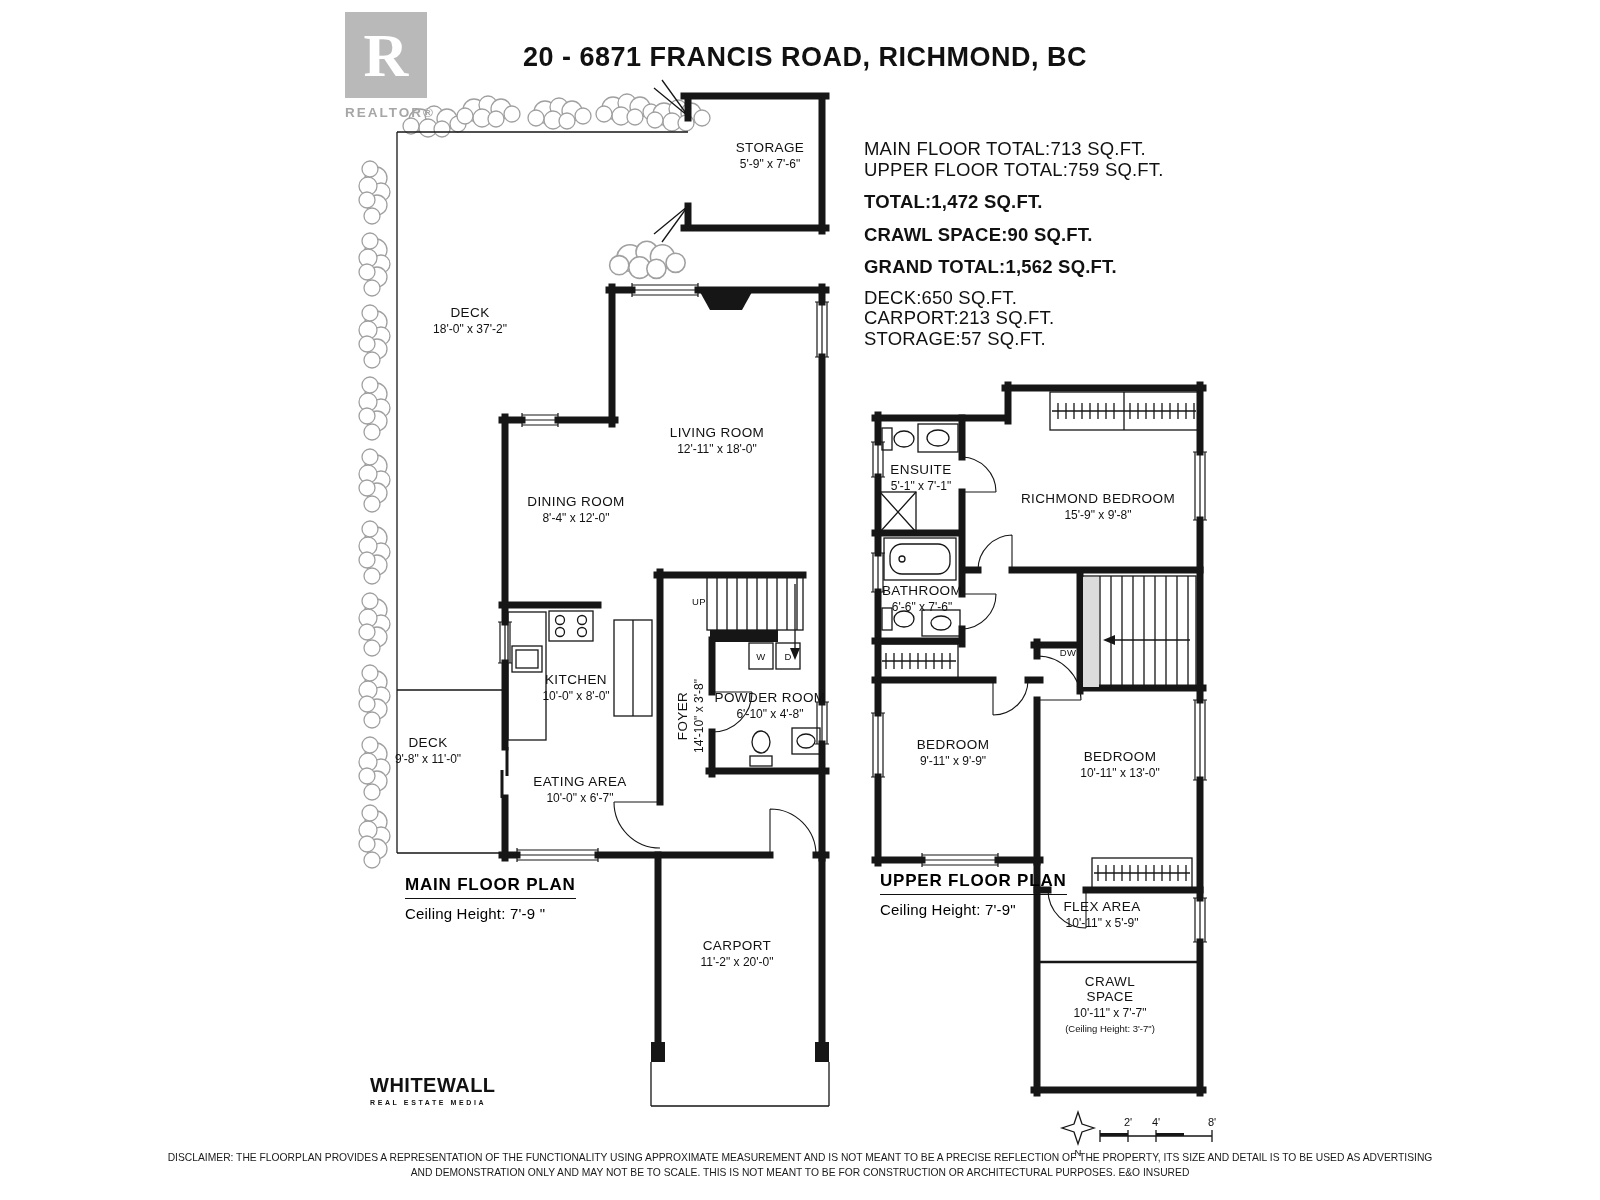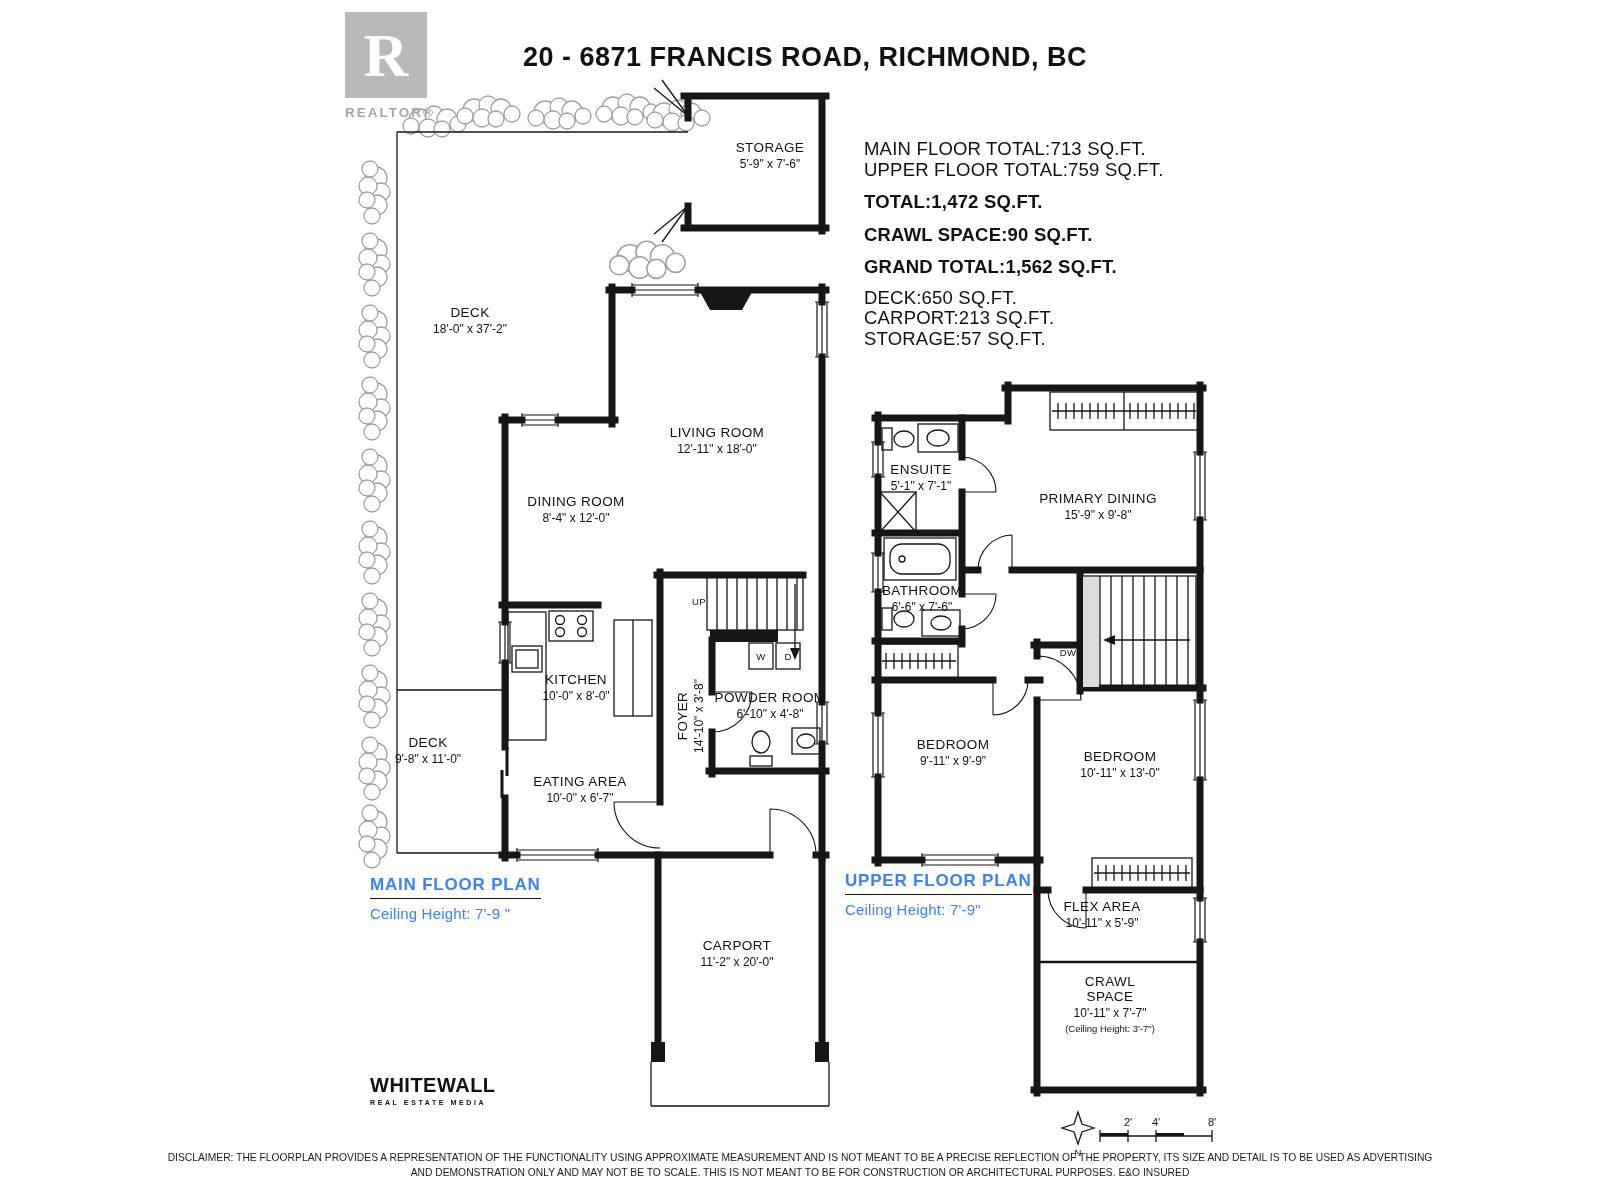--- a/index.html
+++ b/index.html
@@ -30,21 +30,21 @@
   .realtor{position:absolute;left:345px;top:12px;width:100px;display:flex;flex-direction:column;align-items:flex-start;}
   .realtor-box{width:82px;height:86px;background:#b9b9b9;display:flex;align-items:center;justify-content:center;}
   .realtor-box span{font-family:"Liberation Serif",serif;font-size:62px;font-weight:700;color:#fff;line-height:1;}
   .realtor-text{margin-top:7px;font-size:13.5px;color:#a6a6a6;letter-spacing:2px;font-weight:600;}
 
   .summary{position:absolute;left:864px;top:139px;width:308px;}
   .srow{display:flex;justify-content:flex-start;font-size:18.5px;line-height:20.5px;letter-spacing:.2px;}
   .srow.b{font-weight:700;margin-top:12px;}
   .summary .gap{height:10px;}
 
-  .plan-title{position:absolute;color:#3b82f6;}
+  .plan-title{position:absolute;color:#000000;margin-left:35px;}
   .plan-title .t{display:inline-block;font-size:17px;font-weight:700;letter-spacing:.8px;border-bottom:1.5px solid #111;padding-bottom:3px;}
   .plan-title .c{font-size:15px;font-weight:400;margin-top:6px;letter-spacing:.2px;}
 
   .whitewall{position:absolute;left:370px;top:1074px;}
   .ww-title{font-size:20px;font-weight:800;letter-spacing:.5px;}
   .ww-sub{font-size:7px;letter-spacing:2.6px;margin-top:2px;font-weight:600;}
 
   .disclaimer{position:absolute;left:800px;top:1150px;transform:translateX(-50%);width:1280px;text-align:center;font-size:10.3px;font-weight:400;line-height:1.5;color:#1a1a1a;}
 </style>
 </head>
@@ -345,21 +345,21 @@
   <div class="lbl room" style="left:737px;top:953px">
     <div class="rname">CARPORT</div>
       <div class="rdims">11'-2" x 20'-0"</div>
   </div>
 
   <div class="lbl room" style="left:921px;top:477px">
     <div class="rname">ENSUITE</div>
       <div class="rdims">5'-1" x 7'-1"</div>
   </div>
   <div class="lbl room" style="left:1098px;top:506px">
-    <div class="rname">PRIMARY DINING</div>
+    <div class="rname">RICHMOND BEDROOM</div>
       <div class="rdims">15'-9" x 9'-8"</div>
   </div>
   <div class="lbl room" style="left:922px;top:598px">
     <div class="rname">BATHROOM</div>
       <div class="rdims">6'-6" x 7'-6"</div>
   </div>
   <div class="lbl room" style="left:953px;top:752px">
     <div class="rname">BEDROOM</div>
       <div class="rdims">9'-11" x 9'-9"</div>
   </div>

